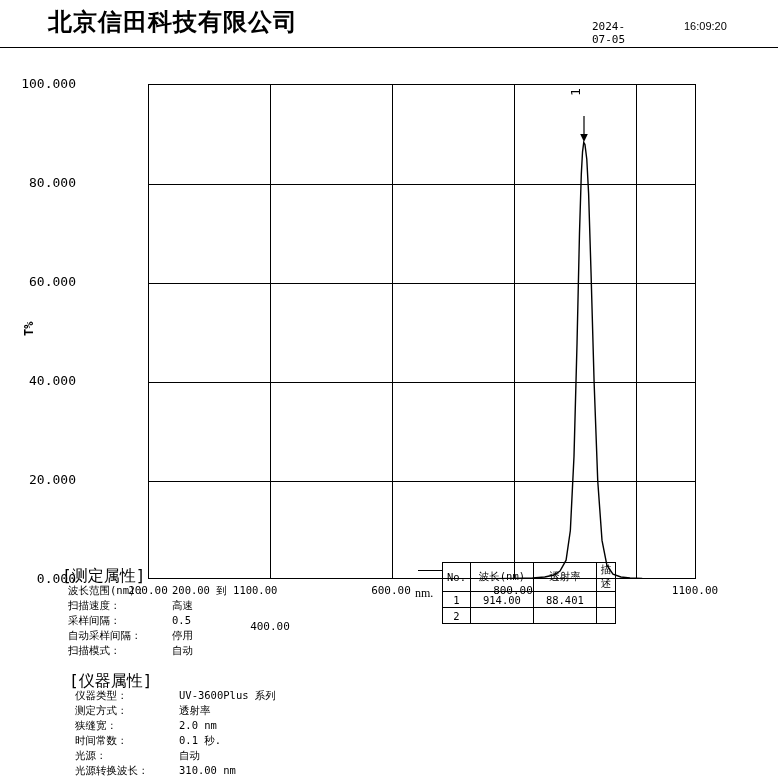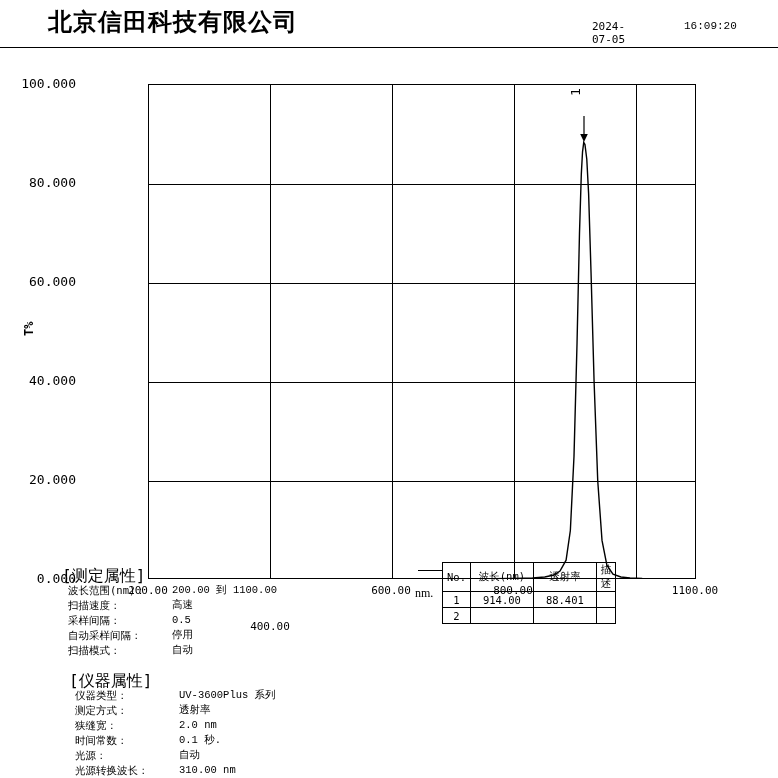--- a/index.html
+++ b/index.html
@@ -38,21 +38,21 @@
     left: 592px;
     top: 20px;
     font-size: 11px;
     font-family: "DejaVu Sans Mono", monospace;
   }
   .hdr-time {
     position: absolute;
     left: 684px;
     top: 20px;
     font-size: 11px;
-    font-family: Liberation Mono, monospace;
+    font-family: Liberation Sans, sans-serif;
   }
   .hdr-rule {
     position: absolute;
     left: 0;
     top: 47px;
     width: 778px;
     height: 1px;
     background: #000000;
   }
 
@@ -160,21 +160,20 @@
     position: relative;
     height: 15px;
   }
   .info-key {
     position: absolute;
     left: 6px;
   }
   .info-val {
     position: absolute;
     left: 110px;
-    font-family: Liberation Mono, monospace;
   }
 
   
   .peak-table-wrap {
     position: absolute;
     left: 418px;
     top: 562px;
   }
   .pt-lead {
     position: absolute;

